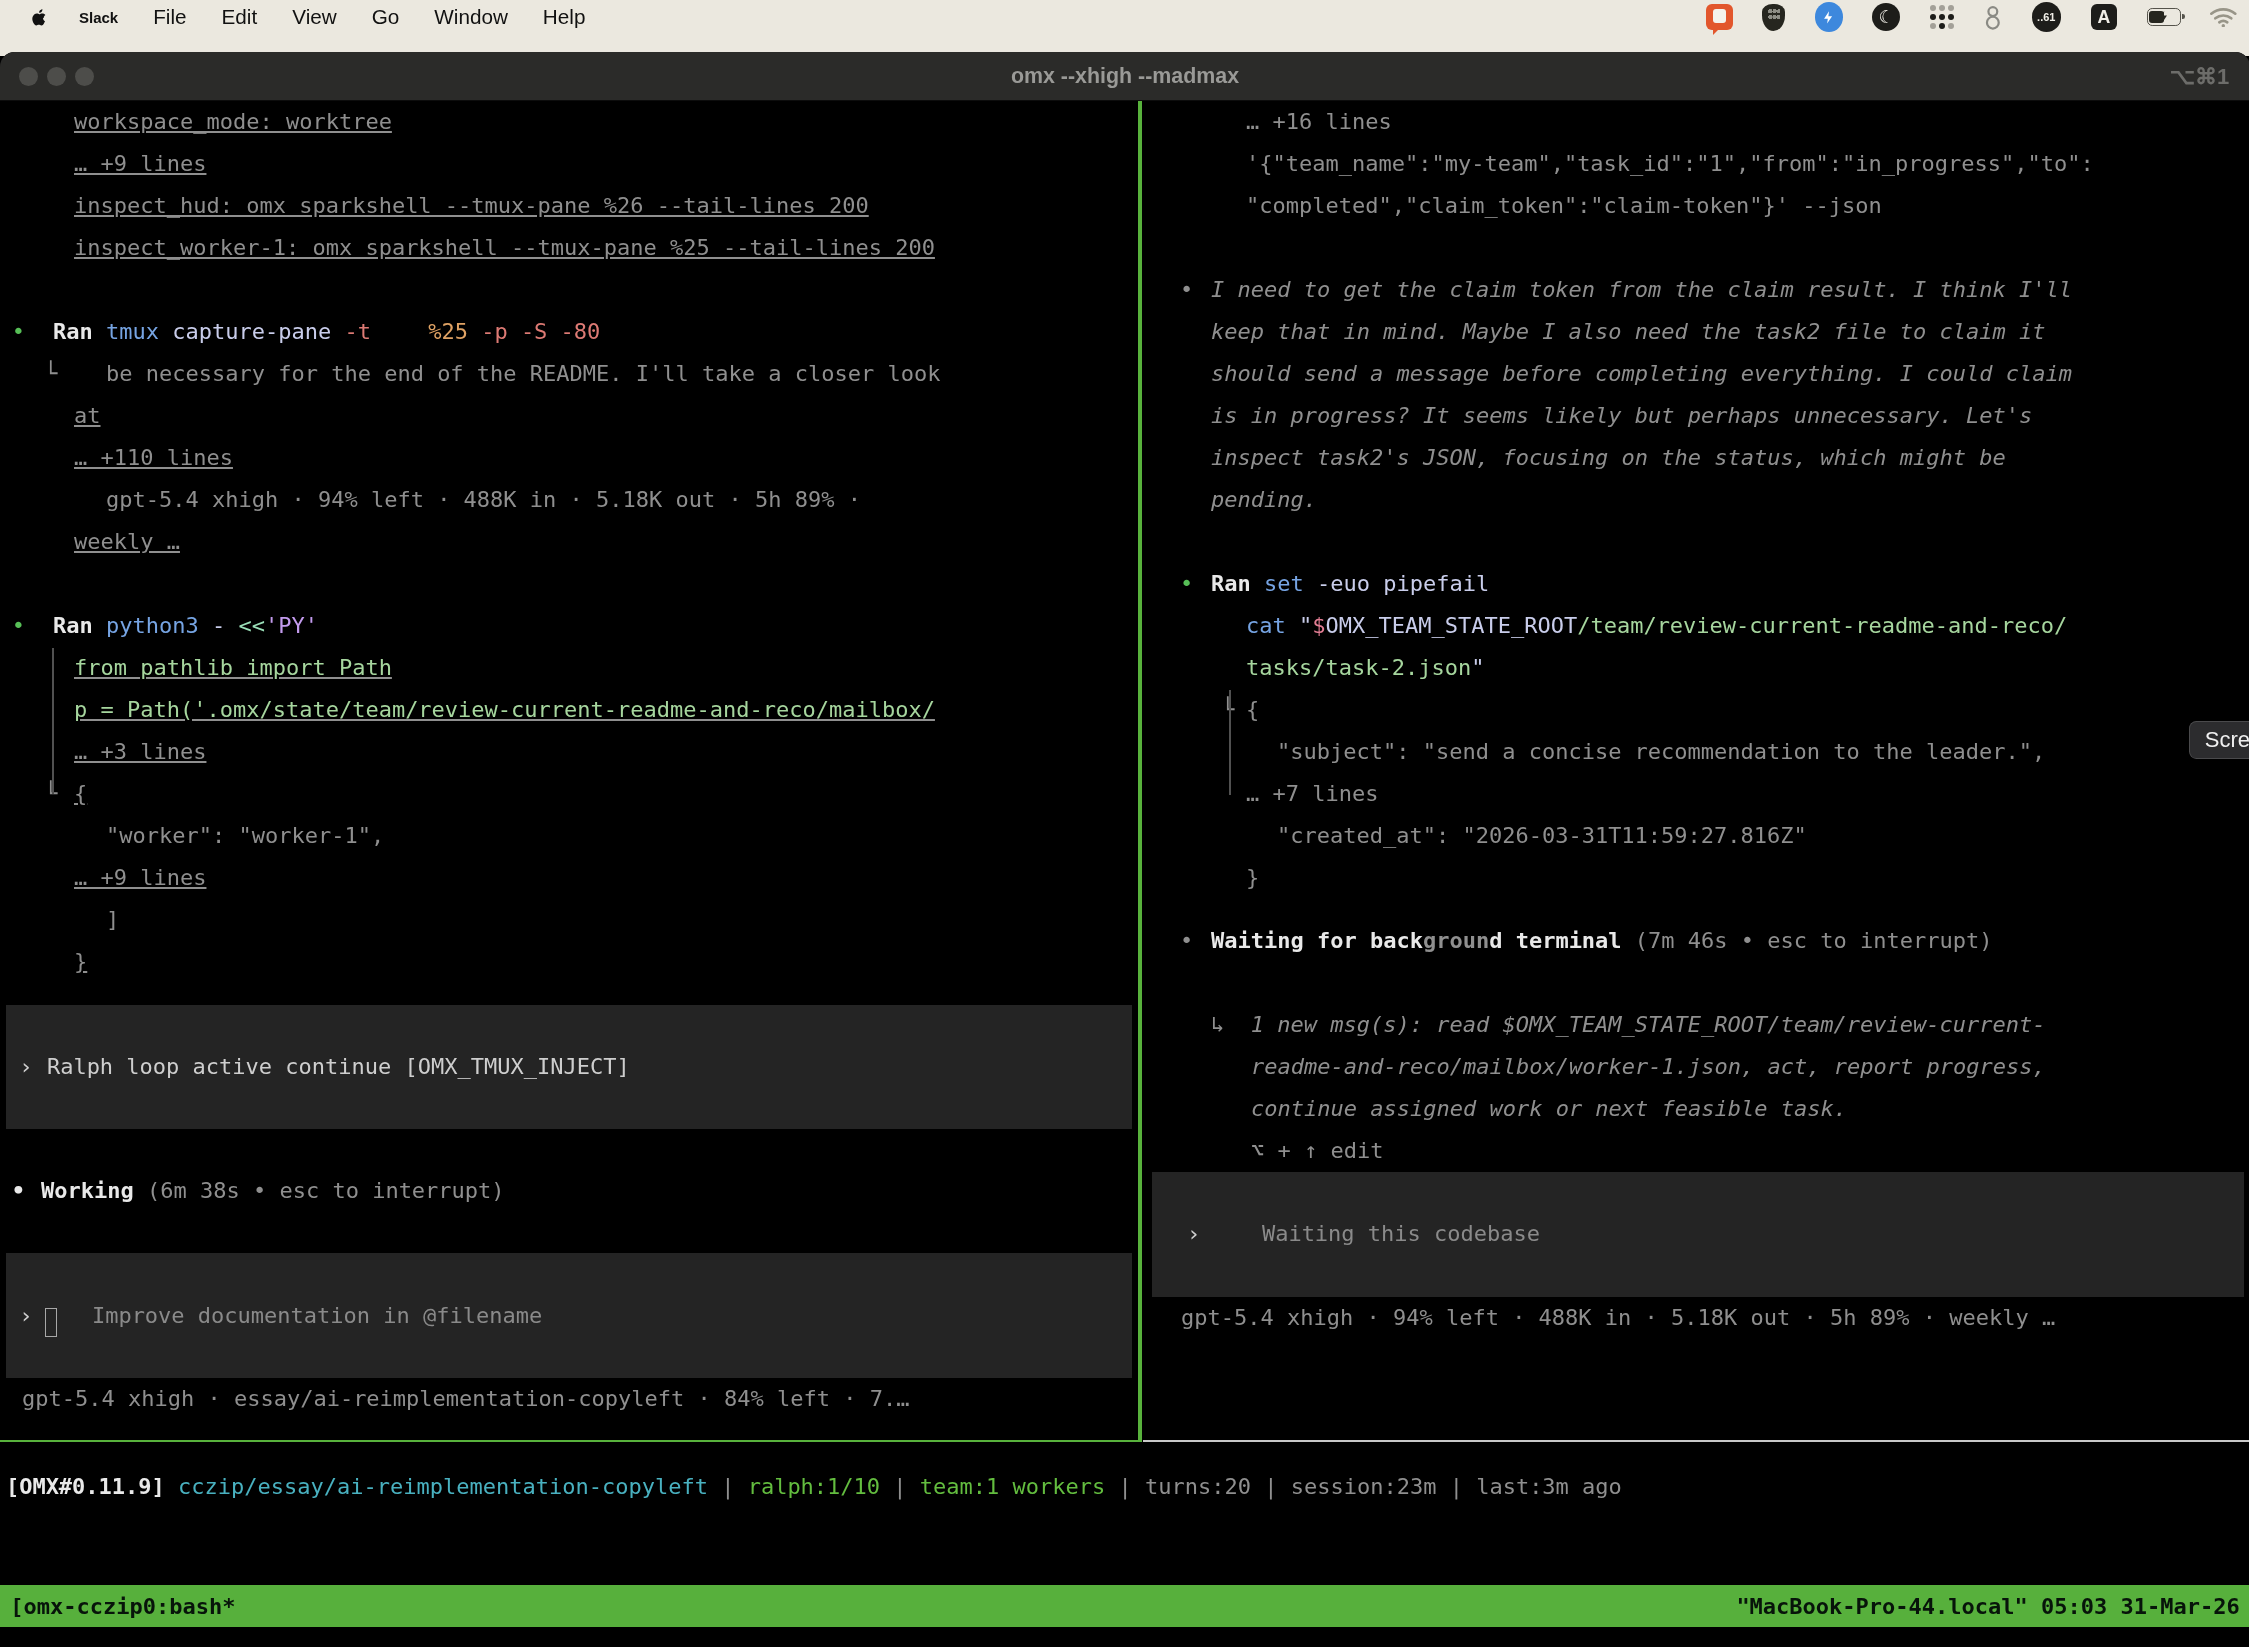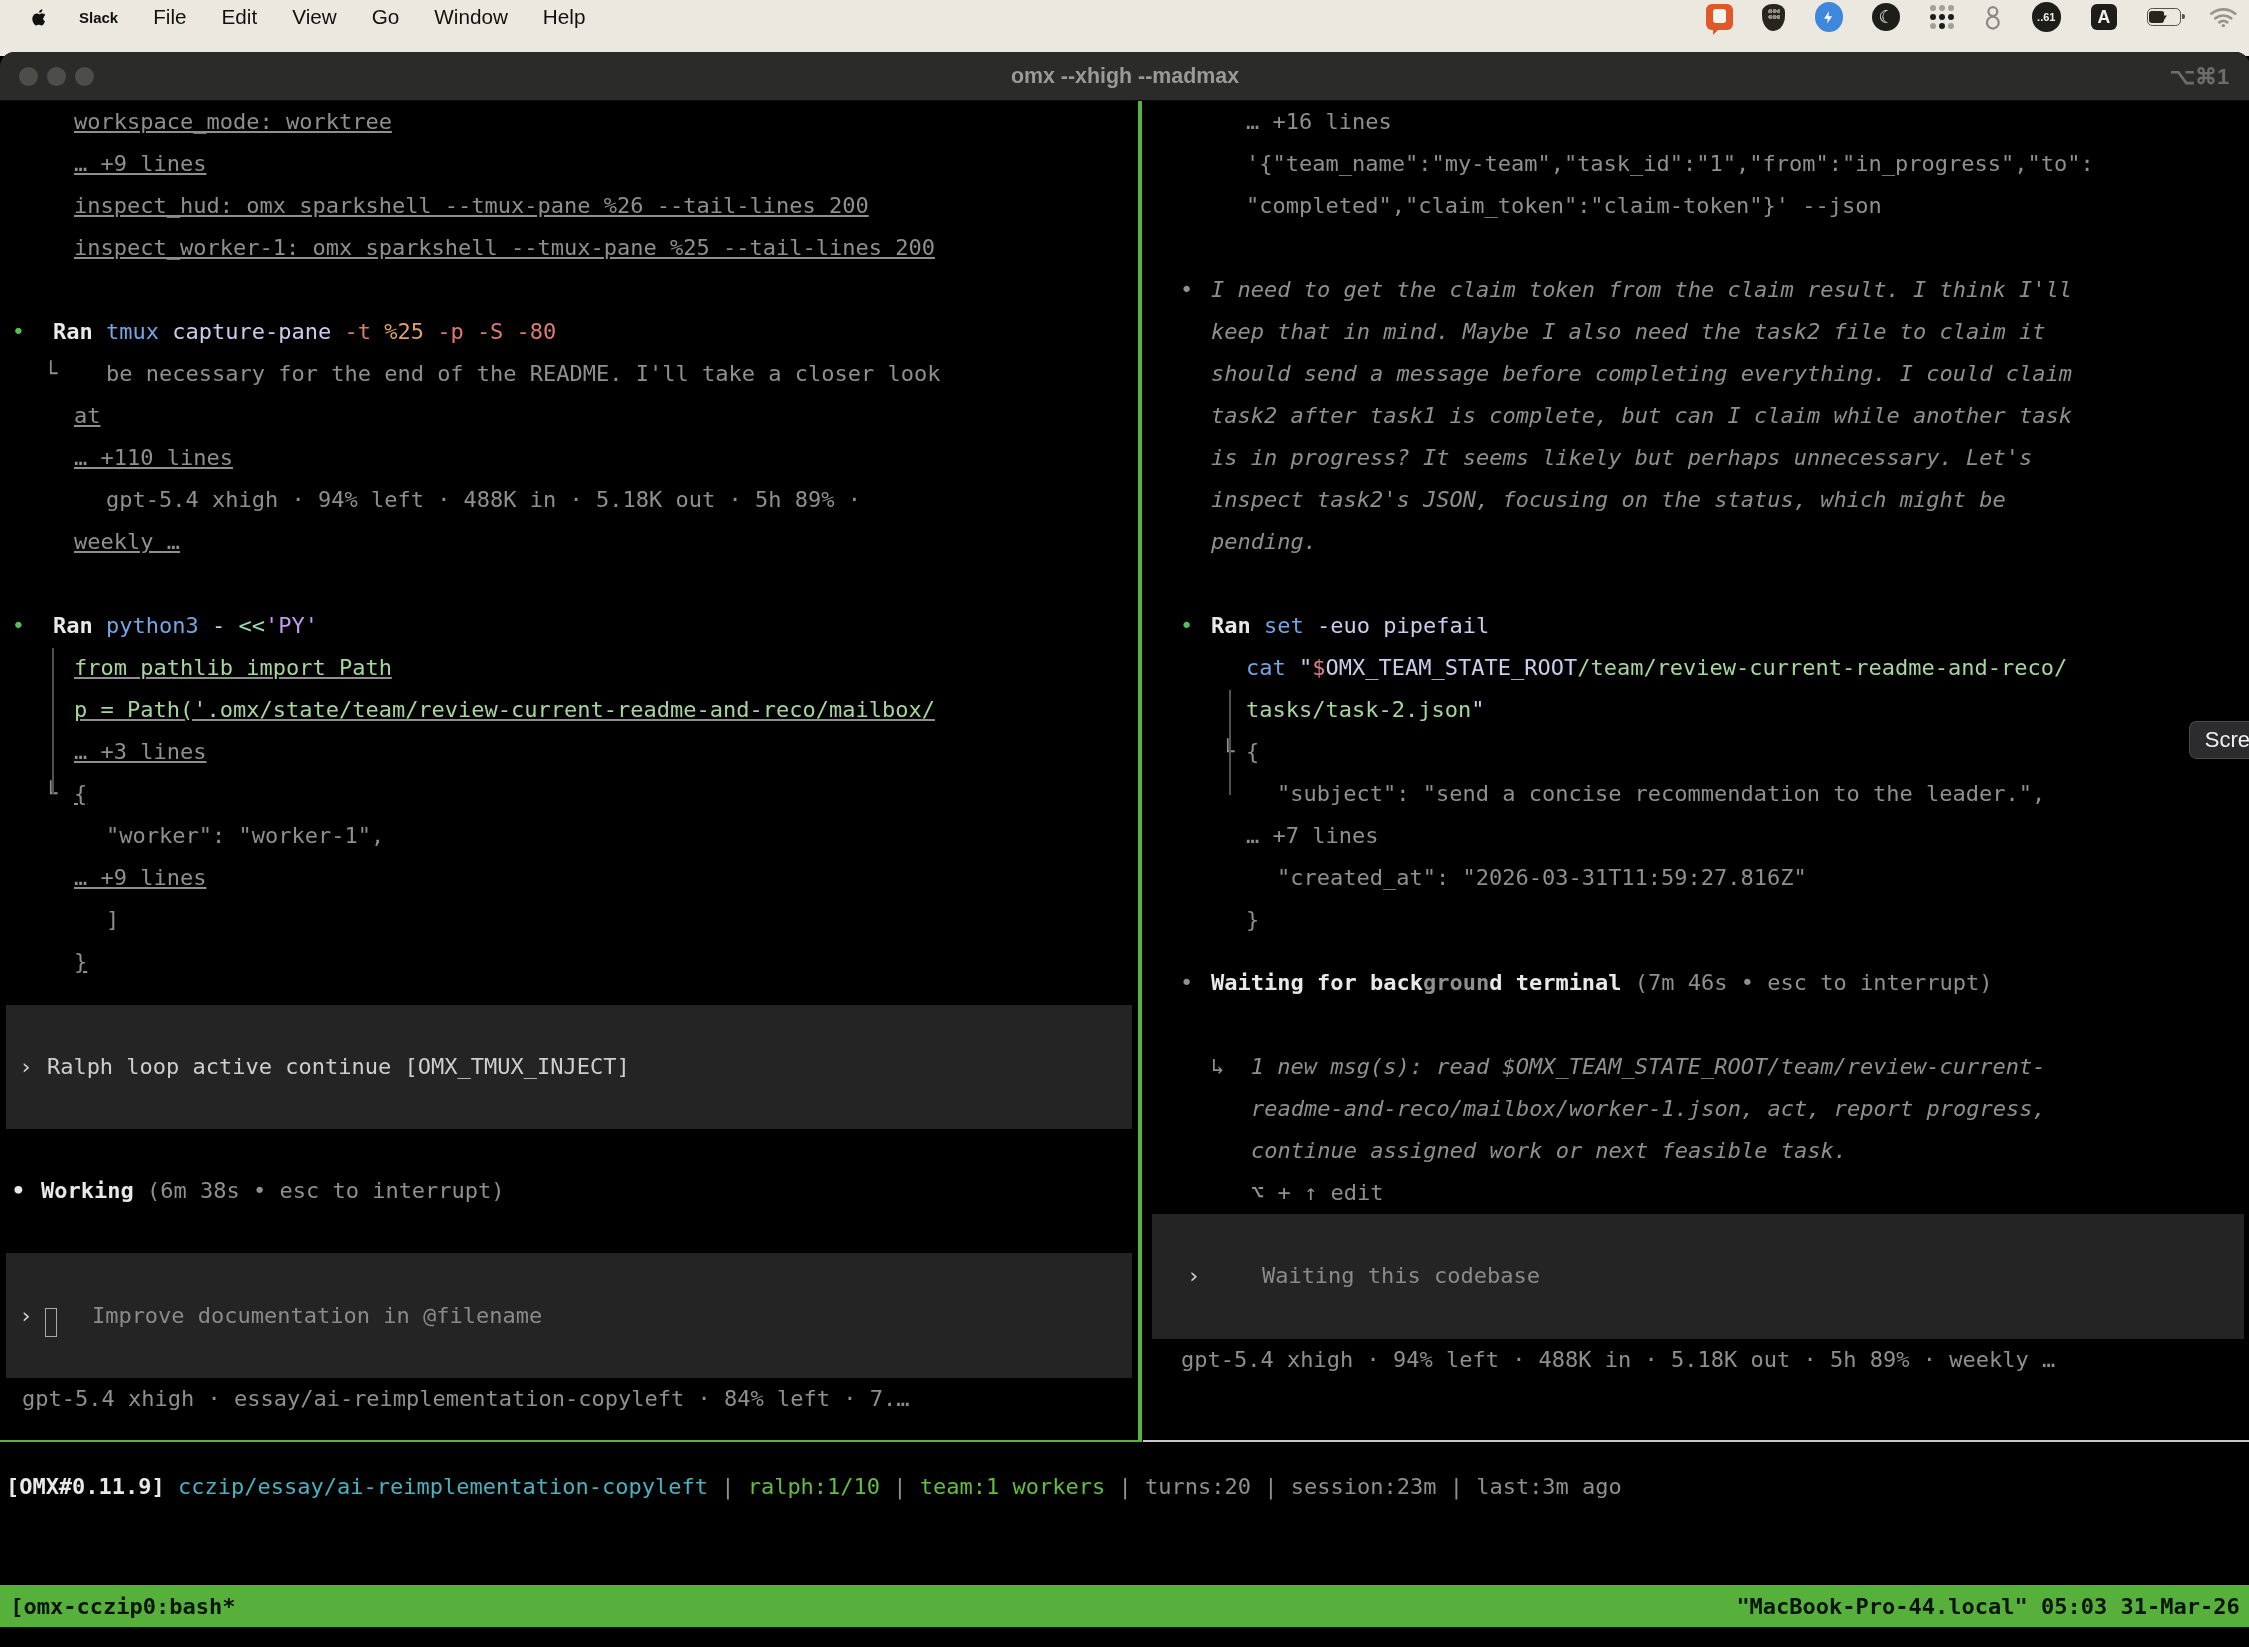--- a/index.html
+++ b/index.html
@@ -90,21 +90,21 @@
 
   .c-dim { color:#8f8f8f; }
   .c-dim2 { color:#cecece; }
   .c-white { color:#e9e9e9; font-weight:bold; }
   .c-wdim { color:#8f8f8f; font-weight:bold; }
   .c-green { color:#57bf57; }
   .c-code { color:#a6d69e; }
   .c-blue { color:#76a4e3; }
   .c-lav { color:#c9cdeb; }
   .c-red { color:#dd7a74; }
-  .c-orange { color:#dfa264; }
+  .c-orange { color:#dfa264;margin-left:44px; }
   .c-mint { color:#9adfb8; }
   .c-purple { color:#c39bee; }
   .c-pink { color:#e27d93; }
   .c-teal { color:#49b1c0; }
   .c-hgreen { color:#63bd3f; }
   .c-ph { color:#8a8a8a;padding-left:45px; }
 
   .band { position:relative; height:124px; background:#242424; margin:0 5.9px;
      display:flex; align-items:center; }
   .band.inputband { height:125px; }
@@ -255,21 +255,20 @@
       <div class="ln ind-s"><span class="c-dim">gpt-5.4 xhigh · essay/ai-reimplementation-copyleft · 84% left · 7.…</span></div>
     </div>
   <div id="pane-right" class="pane pane-right">
       <div class="ln ind-b"><span class="c-dim">… +16 lines</span></div>
       <div class="ln ind-b"><span class="c-dim">'{"team_name":"my-team","task_id":"1","from":"in_progress","to":</span></div>
       <div class="ln ind-b"><span class="c-dim">"completed","claim_token":"claim-token"}' --json</span></div>
       <div class="ln"></div>
       <div class="ln ind-a italic"><span class="g g-b c-dim">•</span><span class="c-dim">I need to get the claim token from the claim result. I think I'll</span></div>
       <div class="ln ind-a italic"><span class="c-dim">keep that in mind. Maybe I also need the task2 file to claim it</span></div>
       <div class="ln ind-a italic"><span class="c-dim">should send a message before completing everything. I could claim</span></div>
-      <div class="ln ind-a italic"><span class="c-dim">task2 after task1 is complete, but can I claim while another task</span></div>
       <div class="ln ind-a italic"><span class="c-dim">is in progress? It seems likely but perhaps unnecessary. Let's</span></div>
       <div class="ln ind-a italic"><span class="c-dim">inspect task2's JSON, focusing on the status, which might be</span></div>
       <div class="ln ind-a italic"><span class="c-dim">pending.</span></div>
       <div class="ln"></div>
       <div class="ln ind-a"><span class="g g-b c-green">•</span><span class="c-white">Ran </span><span class="c-blue">set </span><span class="c-lav">-euo pipefail</span></div>
       <div class="ln ind-b"><span class="c-blue">cat </span><span class="c-lav">"</span><span class="c-pink">$</span><span class="c-lav">OMX_TEAM_STATE_ROOT</span><span class="c-code">/team/review-current-readme-and-reco/</span></div>
       <div class="ln ind-b"><span class="c-code">tasks/task-2.json</span><span class="c-lav">"</span></div>
       <div class="ln ind-b"><span class="g g-c c-dim">└</span><span class="c-dim">{</span></div>
       <div class="ln ind-c"><span class="c-dim">"subject": "send a concise recommendation to the leader.",</span></div>
       <div class="ln ind-b"><span class="c-dim">… +7 lines</span></div>

